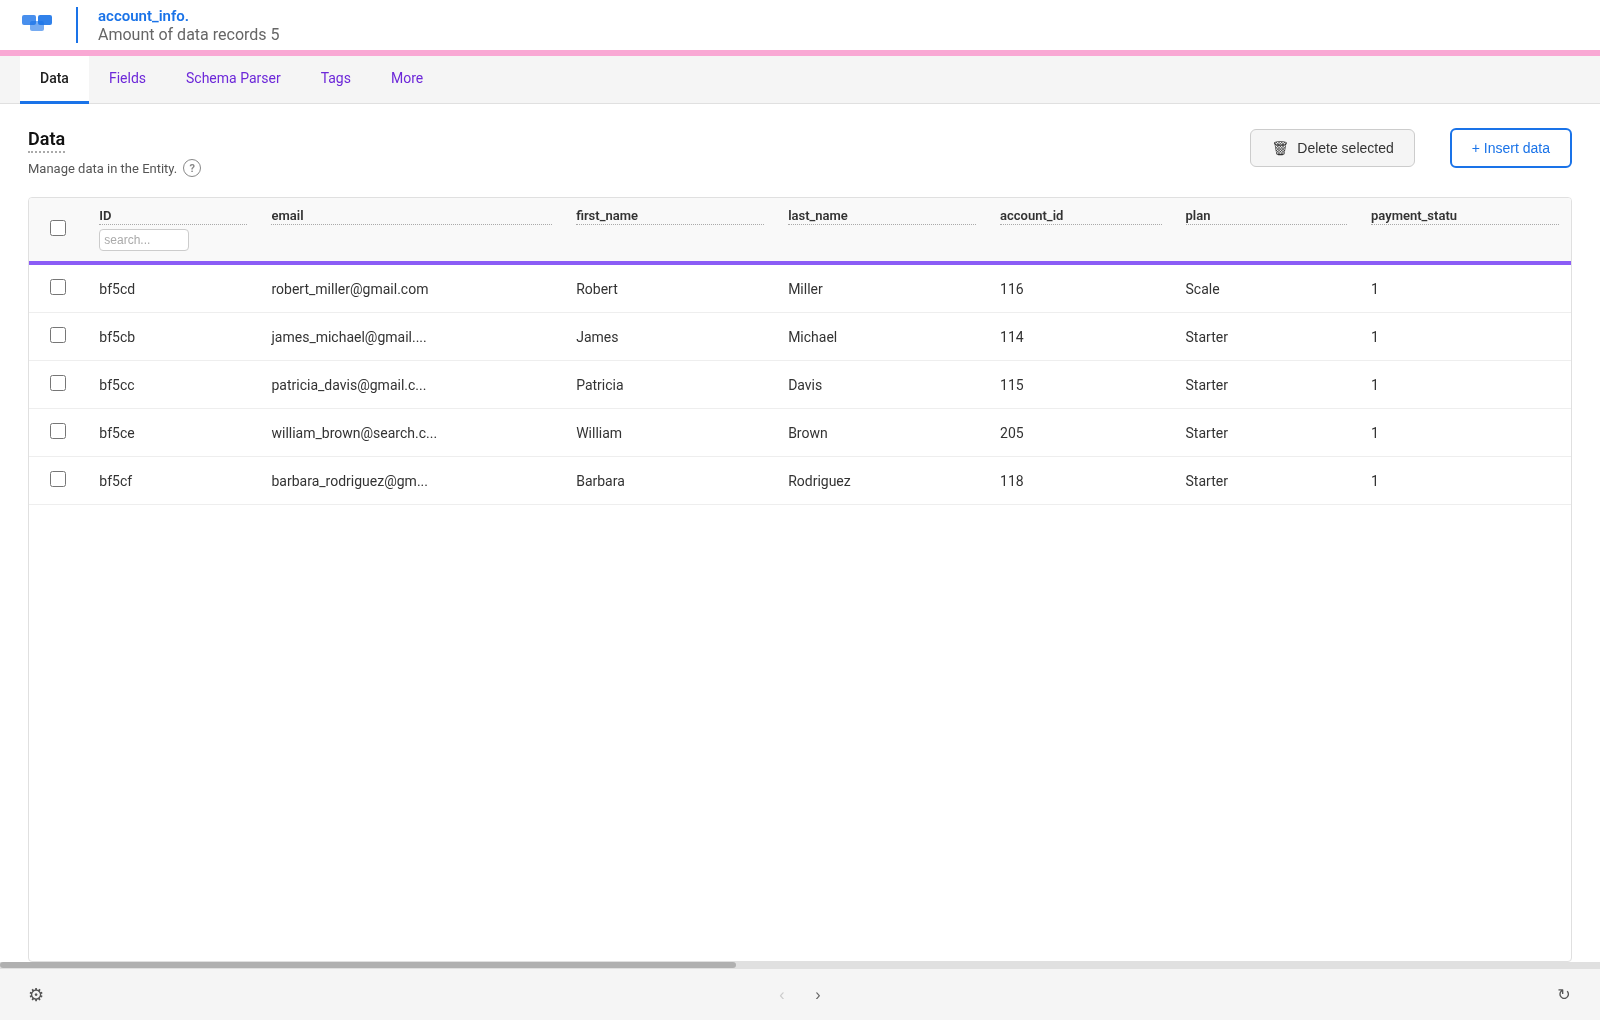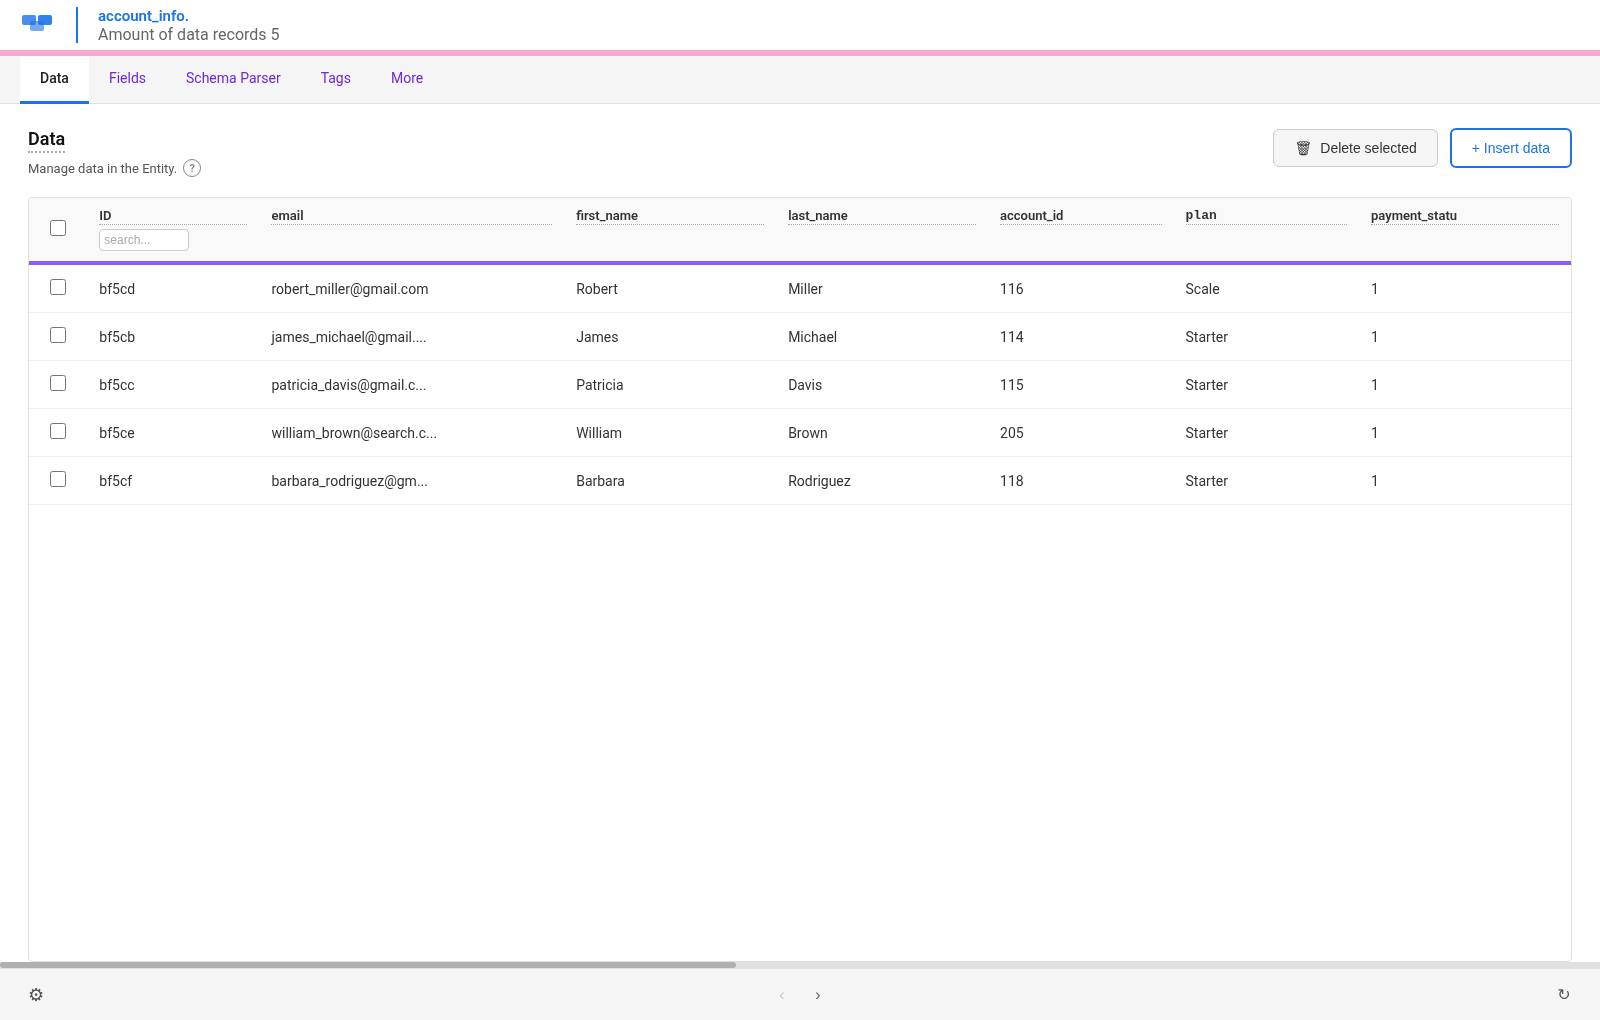--- a/index.html
+++ b/index.html
@@ -21,33 +21,33 @@
     
     .main { flex: 1; display: flex; flex-direction: column; overflow: hidden; padding: 24px 28px 0 28px; }
 
     
     .toolbar { display: flex; align-items: flex-start; justify-content: space-between; margin-bottom: 20px; }
     .toolbar-left h2 { font-size: 18px; font-weight: 600; color: #111; border-bottom: 2px dotted #aaa; display: inline-block; padding-bottom: 2px; }
     .toolbar-left p { font-size: 13px; color: #555; margin-top: 6px; display: flex; align-items: center; gap: 6px; }
     .help-icon { display: inline-flex; align-items: center; justify-content: center; width: 18px; height: 18px; border-radius: 50%; border: 1.5px solid #888; color: #888; font-size: 11px; font-weight: bold; cursor: pointer; }
     .toolbar-right { display: flex; gap: 12px; align-items: center; }
     .btn-delete { display: flex; align-items: center; gap: 8px; padding: 10px 20px; border: 1px solid #ccc; background: #f5f5f5; border-radius: 6px; cursor: pointer; font-size: 14px; color: #333; }
-    .btn-insert { display: flex; align-items: center; gap: 8px; padding: 10px 20px; border: 2px solid #1a73e8; background: #fff; border-radius: 6px; cursor: pointer; font-size: 14px; color: #1a73e8; font-weight: 500; }
+    .btn-insert { display: flex; align-items: center; gap: 8px; padding: 10px 20px; border: 2px solid #1a73e8; background: #fff; border-radius: 6px; cursor: pointer; font-size: 14px; color: #1a73e8; font-weight: 500; margin-left: 23px; }
 
     
     .table-wrapper { flex: 1; overflow: auto; border: 1px solid #e0e0e0; border-radius: 4px; }
     table { width: 100%; border-collapse: collapse; table-layout: fixed; }
     thead tr { background: #f9f9f9; }
     thead th { text-align: left; padding: 10px 12px; font-weight: 600; font-size: 13px; color: #333; border-bottom: 4px solid #8b5cf6; white-space: nowrap; position: relative; }
     thead th.col-id { width: 130px; }
     thead th.col-email { width: 230px; }
     thead th.col-fname { width: 160px; }
     thead th.col-lname { width: 160px; }
     thead th.col-account { width: 140px; }
-    thead th.col-plan { width: 140px; font-family: Liberation Mono, monospace; }
+    thead th.col-plan { width: 140px; }
     thead th.col-payment { width: 160px; }
     .th-inner { display: flex; flex-direction: column; gap: 4px; }
     .col-label { font-size: 13px; font-weight: 600; color: #333; border-bottom: 1.5px dotted #aaa; display: inline-block; padding-bottom: 1px; }
     .col-search input { width: 90px; border: 1px solid #ccc; border-radius: 4px; padding: 3px 4px; font-size: 12px; color: #666; background: #fff; }
     .col-search input::placeholder { color: #aaa; }
     .col-empty { height: 22px; }
     .checkbox-col { width: 44px; text-align: center; }
     tbody tr { border-bottom: 1px solid #eeeeee; }
     tbody td { padding: 14px 12px; font-size: 14px; color: #333; white-space: nowrap; overflow: hidden; text-overflow: ellipsis; }
     tbody td.id-cell-wrap { padding: 14px 12px; }

